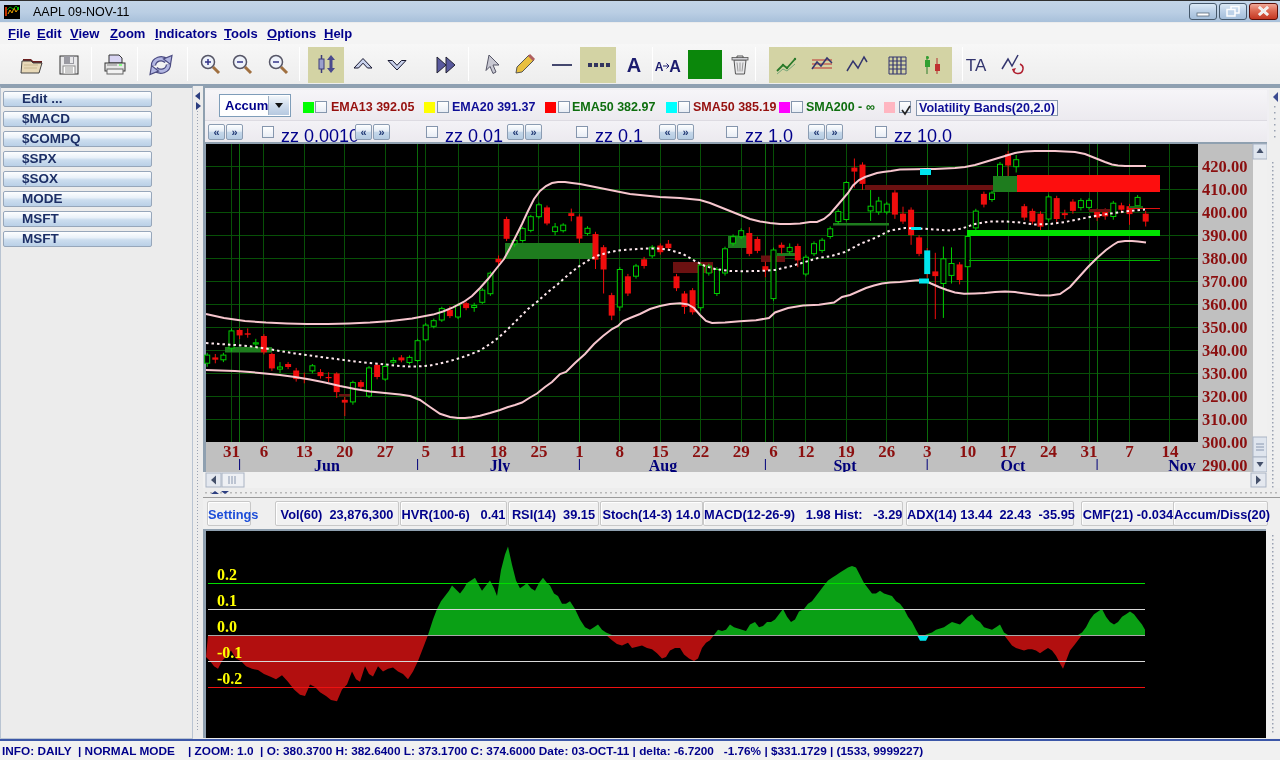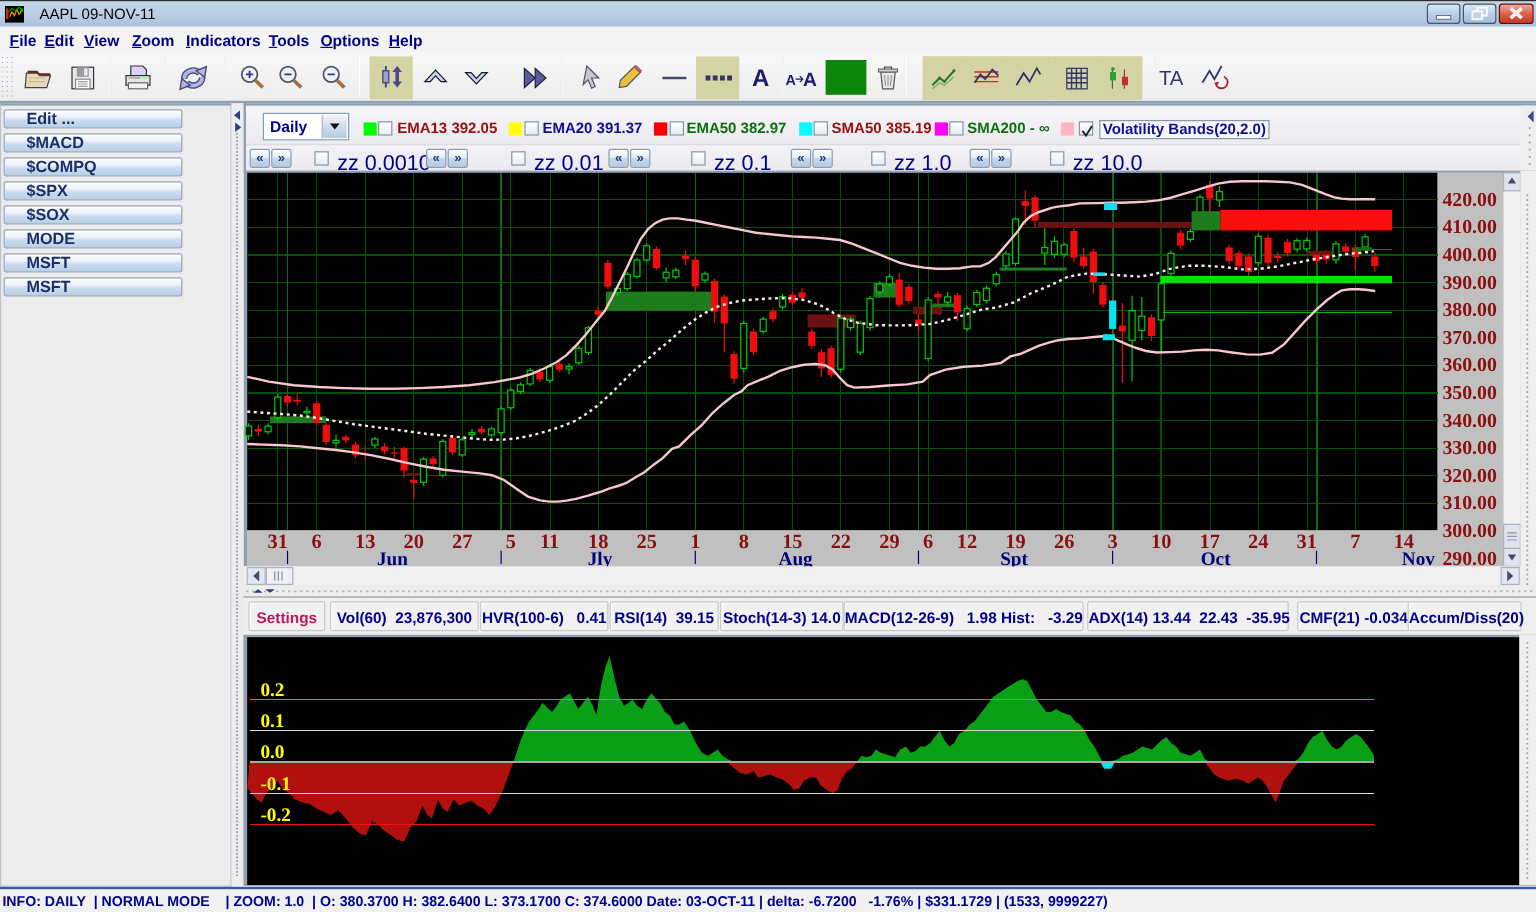--- a/index.html
+++ b/index.html
@@ -221,21 +221,21 @@
 <div id="vsplit">
     <div class="dots"></div>
  <svg class="abs" style="left:1px;top:4px" width="8" height="22">
       <path d="M6 2L1 6l5 4z" fill="#2c3e80"></path>
       <path d="M2 12l5 4-5 4z" fill="#2c3e80"></path>
     </svg>
 </div>
 <div id="chartpanel">
  <div id="row1">
   <div id="combo">
-        <span class="cbtxt">Daily</span>
+        <span class="cbtxt">Accum</span>
         <span class="cbtn"></span>
         <span class="car"></span>
       </div>
   <div class="swatch" style="left:98px;background:#00ff00"></div>
   <div class="chk" style="left:110px"></div>
   <span class="leg" style="left:126px;color:#96100e">EMA13 392.05</span>
   <div class="swatch" style="left:219px;background:#ffff00"></div>
   <div class="chk" style="left:232px"></div>
   <span class="leg" style="left:247px;color:#0e0e96">EMA20 391.37</span>
   <div class="swatch" style="left:340px;background:#ff0000"></div>
@@ -795,21 +795,21 @@
 <rect x="1047" y="350" width="2" height="1.5" fill="#b8b8b8"></rect>
 <rect x="1052" y="350" width="2" height="1.5" fill="#b8b8b8"></rect>
 <rect x="1057" y="350" width="2" height="1.5" fill="#b8b8b8"></rect>
 <rect x="1062" y="350" width="2" height="1.5" fill="#b8b8b8"></rect>
 <rect x="1067" y="350" width="2" height="1.5" fill="#b8b8b8"></rect>
 <rect x="1072" y="350" width="2" height="1.5" fill="#b8b8b8"></rect>
 <path d="M8 352l4-3 4 3z" fill="#2c3e80"></path>
 <path d="M18 349l4 3 4-3z" fill="#2c3e80"></path>
   </svg>
 <div id="tabs">
- <div class="tab" style="left:4px;width:64px;color:#be185d"><span>Settings</span></div>
+ <div class="tab" style="left:4px;width:44px;color:#1d4ed8"><span>Settings</span></div>
  <div class="tab" style="left:72px;width:124px"><span>Vol(60)  23,876,300</span></div>
  <div class="tab" style="left:197px;width:107px"><span>HVR(100-6)   0.41</span></div>
  <div class="tab" style="left:305px;width:91px"><span>RSI(14)  39.15</span></div>
  <div class="tab" style="left:397px;width:103px"><span>Stoch(14-3) 14.0</span></div>
  <div class="tab" style="left:500px;width:200px"><span>MACD(12-26-9)   1.98 Hist:   -3.29</span></div>
  <div class="tab" style="left:703px;width:168px"><span>ADX(14) 13.44  22.43  -35.95</span></div>
  <div class="tab" style="left:878px;width:94px"><span>CMF(21) -0.034</span></div>
  <div class="tab" style="left:970px;width:95px"><span>Accum/Diss(20)</span></div>
 </div>
 <svg width="1077" height="209" style="position:absolute;left:203px;top:529px">

